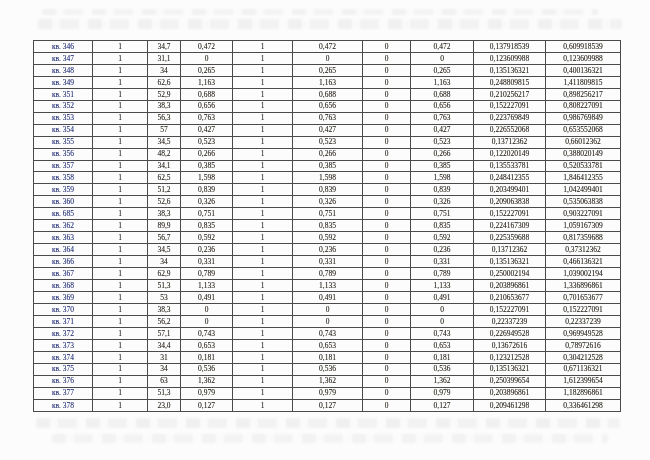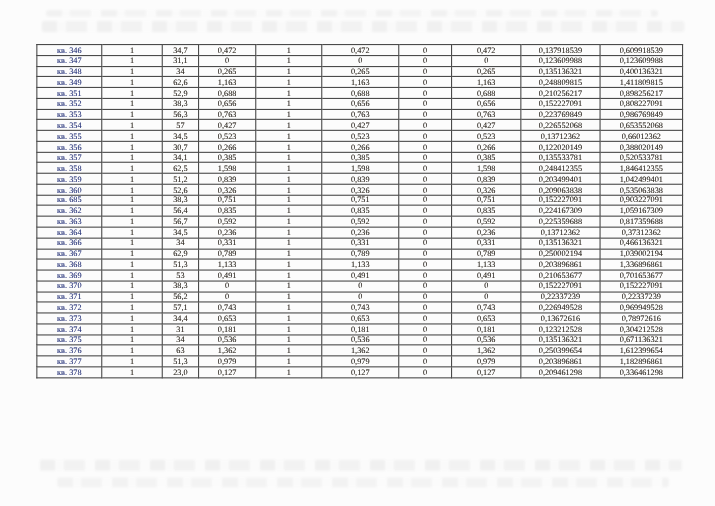--- a/index.html
+++ b/index.html
@@ -27,21 +27,21 @@
     filter:blur(1.2px);
     border-radius:2px;
   }
   .a1{left:42px;top:9px;width:556px;height:6px;opacity:.8;}
   .a2{left:38px;top:19px;width:584px;height:10px;opacity:.9;}
   .a3{left:36px;top:418px;width:584px;height:10px;opacity:.85;}
   .a4{left:52px;top:434px;width:556px;height:9px;opacity:.7;}
 
   table.data{
     position:absolute;left:33px;top:40px;
-    width:587px;height:304px;
+    width:587px;height:372px;
     border-collapse:collapse;table-layout:fixed;
     border:1.6px solid var(--border);
   }
   table.data td{
     border:1px solid var(--border);
     font-size:7.5px;line-height:1;
     text-align:center;vertical-align:middle;
     color:var(--body-text);
     padding:0;overflow:hidden;white-space:nowrap;
     text-shadow:0 0 0.5px rgba(70,60,50,0.55);
@@ -176,21 +176,21 @@
           <td>1</td>
           <td>0,523</td>
           <td>0</td>
           <td>0,523</td>
           <td>0,13712362</td>
           <td>0,66012362</td>
         </tr>
         <tr>
           <td class="lbl">кв. 356</td>
           <td>1</td>
-          <td>30,7</td>
+          <td>48,2</td>
           <td>0,266</td>
           <td>1</td>
           <td>0,266</td>
           <td>0</td>
           <td>0,266</td>
           <td>0,122020149</td>
           <td>0,388020149</td>
         </tr>
         <tr>
           <td class="lbl">кв. 357</td>
@@ -248,21 +248,21 @@
           <td>1</td>
           <td>0,751</td>
           <td>0</td>
           <td>0,751</td>
           <td>0,152227091</td>
           <td>0,903227091</td>
         </tr>
         <tr>
           <td class="lbl">кв. 362</td>
           <td>1</td>
-          <td>56,4</td>
+          <td>89,9</td>
           <td>0,835</td>
           <td>1</td>
           <td>0,835</td>
           <td>0</td>
           <td>0,835</td>
           <td>0,224167309</td>
           <td>1,059167309</td>
         </tr>
         <tr>
           <td class="lbl">кв. 363</td>

